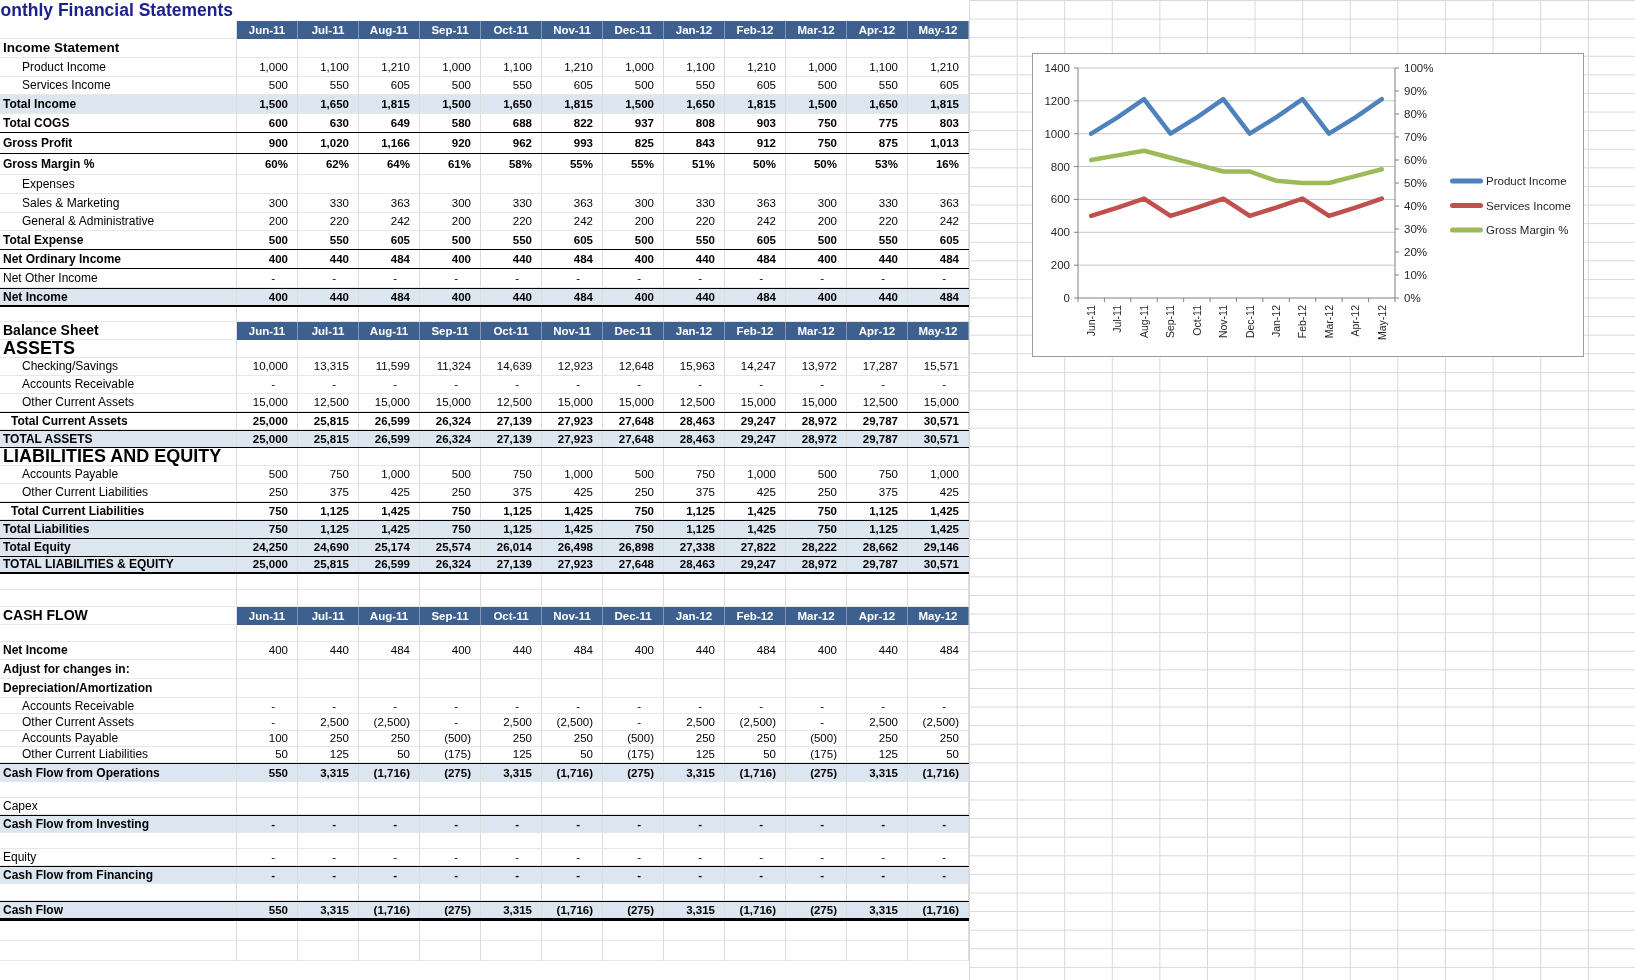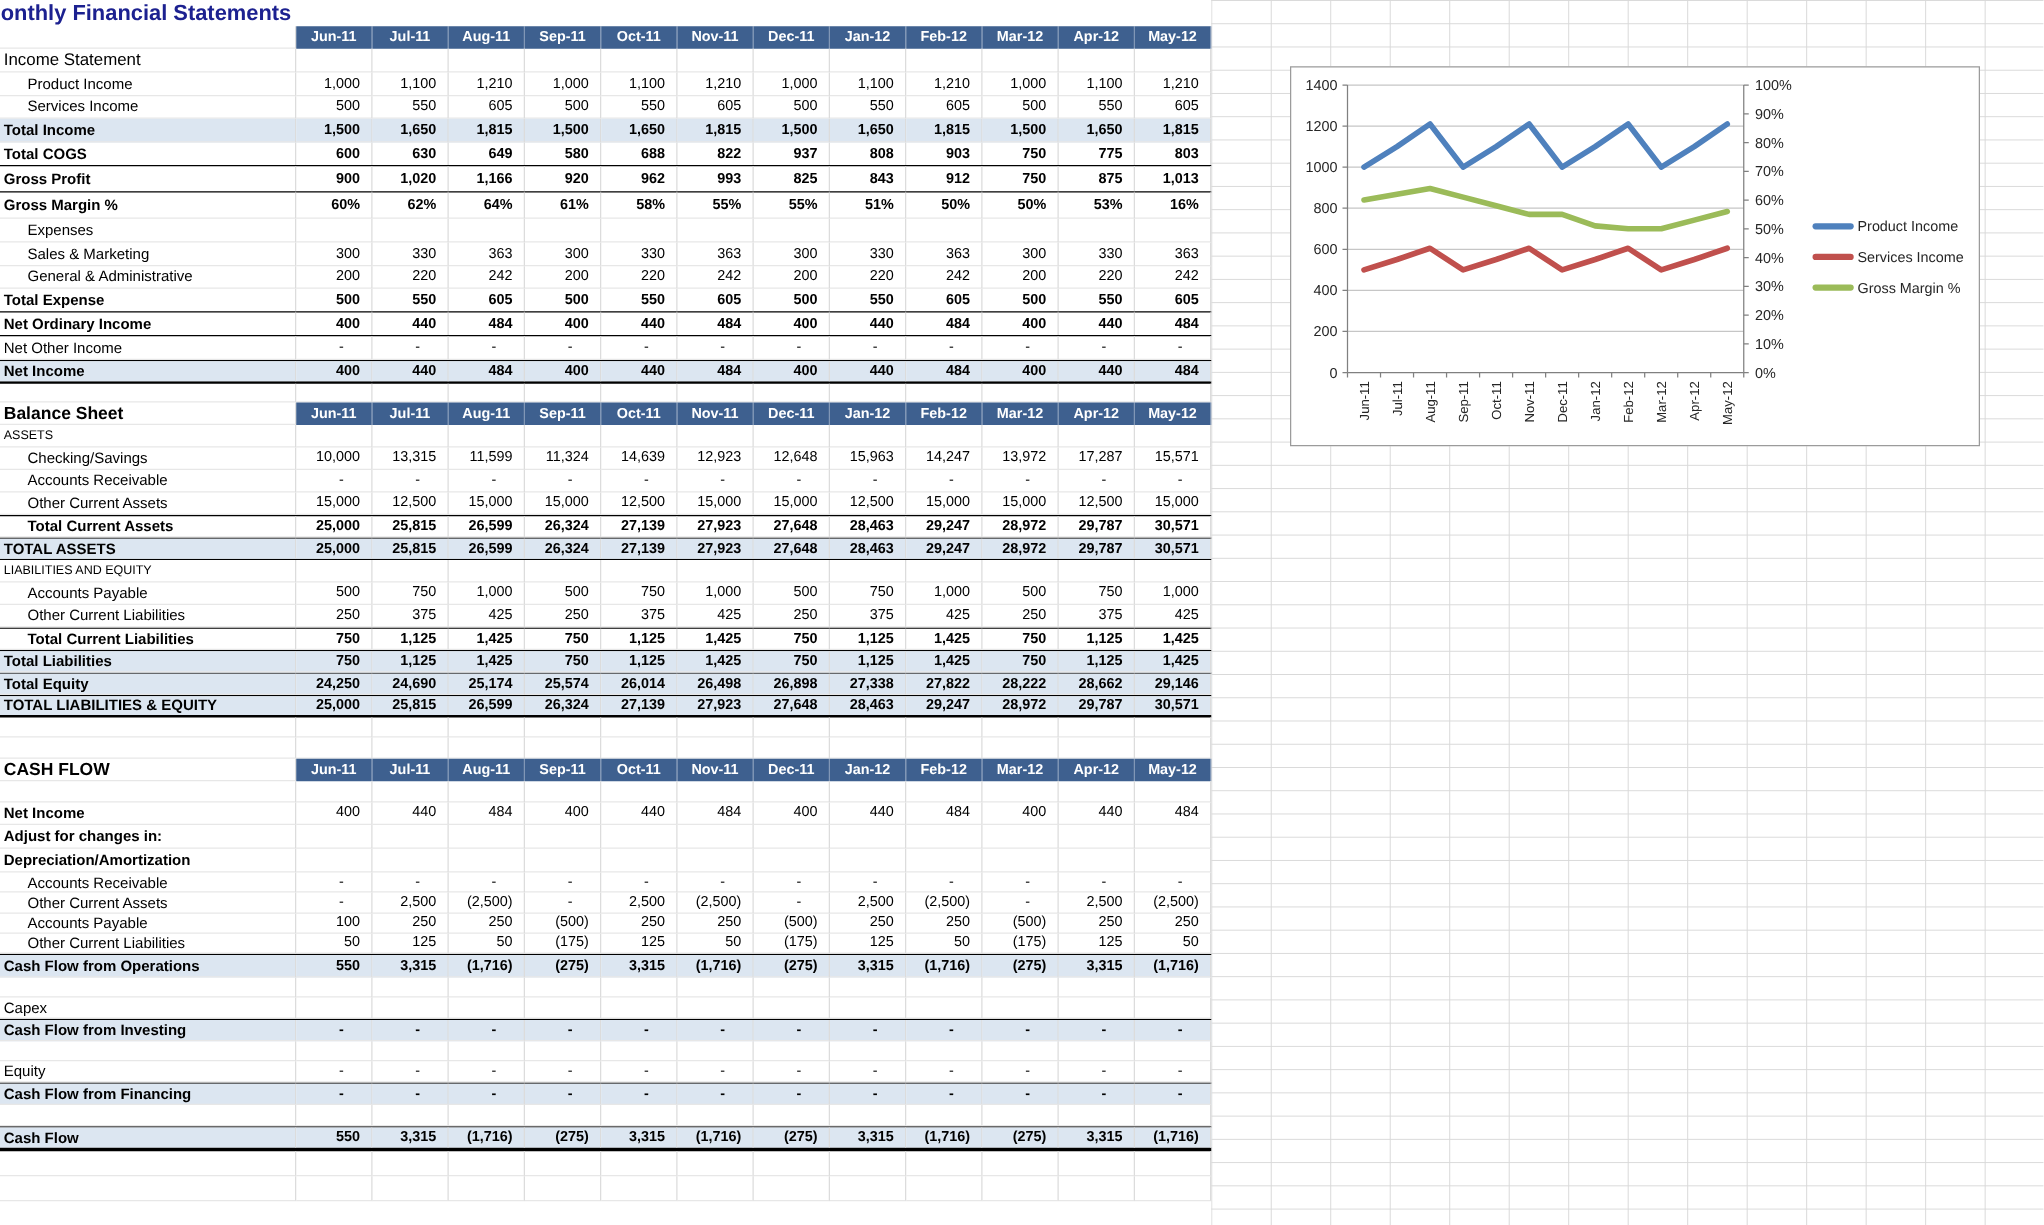--- a/index.html
+++ b/index.html
@@ -16,26 +16,26 @@
   .trow2 span{font-size:17.5px;font-weight:bold;color:var(--title,#1c2190);margin-left:-14px;white-space:nowrap;}
   .row{display:flex;height:18.8px;box-sizing:border-box;}
   .c{box-sizing:border-box;height:100%;border-right:1px solid #dcdcdc;border-bottom:1px solid #e7e7e7;
      display:flex;align-items:center;}
   .label{width:237px;padding-left:3px;font-size:12px;}
   .num{width:61px;justify-content:flex-end;padding-right:9px;font-size:11.5px;}
   .num.dash{padding-right:22px;}
   .mh{width:61px;justify-content:center;background:var(--hdr,#3e608f);color:#fff;font-weight:bold;
       font-size:11.5px;border-right:1px solid rgba(255,255,255,.35);border-bottom:none;}
   .hdr-label{font-weight:bold;font-size:14px;}
-  .r-section .label{font-weight:normal;font-size:13.5px;}
-  .r-section2 .label{font-weight:normal;font-size:10px;text-align:right;}
+  .r-section .label{font-weight:bold;font-size:13.5px;}
+  .r-section2 .label{font-weight:bold;font-size:18px;text-align:right;}
   .r-total .c{font-weight:bold;}
   .r-lb .label{font-weight:bold;}
   .r-ind .label{padding-left:22px;}
-  .r-ind2 .label{padding-left:22px;text-align:center;}
+  .r-ind2 .label{padding-left:11px;text-align:center;}
   .r-fill .c{background:var(--fill,#dce6f1);}
   .r-tb{border-top:1px solid #000;}
   .r-bb{border-bottom:1px solid #000;}
   .r-bb .c,.r-bb2 .c,.r-bb3 .c{border-bottom:none;}
   .r-bb2{border-bottom:2px solid #000;}
   .r-bb3{border-bottom:3px solid #000;}
   .h15{height:15px}.h16{height:16px}.h163{height:16.3px}.h165{height:16.5px}
   .h17{height:17px}.h18{height:18px}.h20{height:20px}.h21{height:21px}
   .chart{position:absolute;left:1032px;top:53px;width:550px;height:302px;background:#fff;
          border:1px solid #9b9b9b;}

